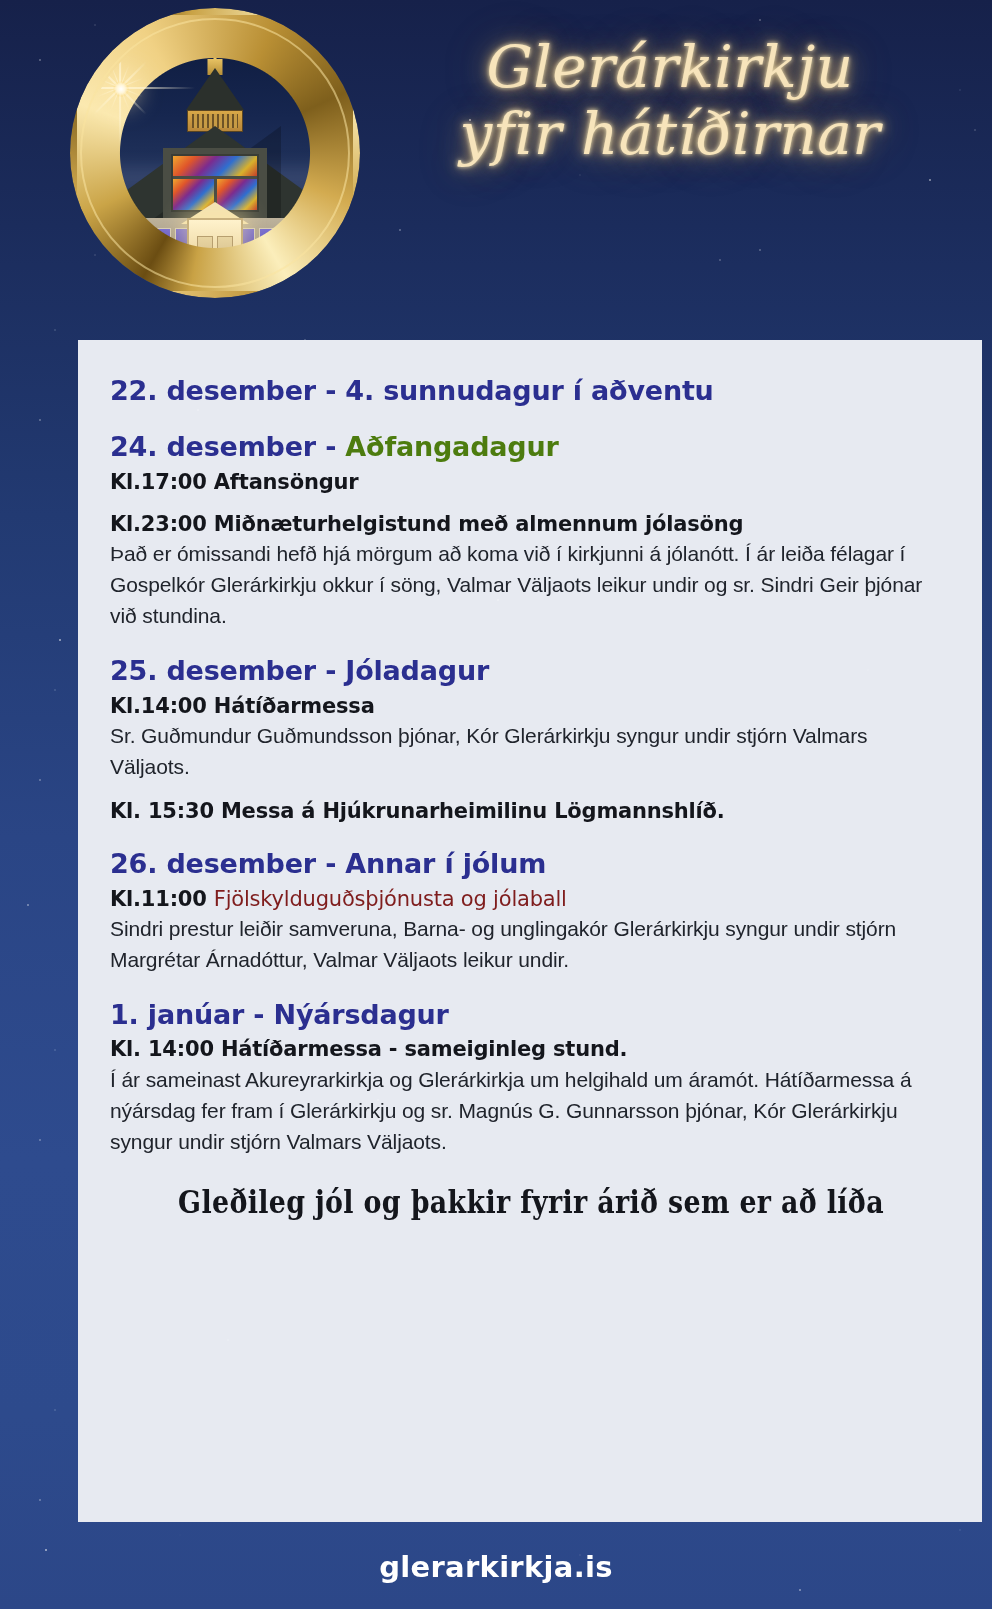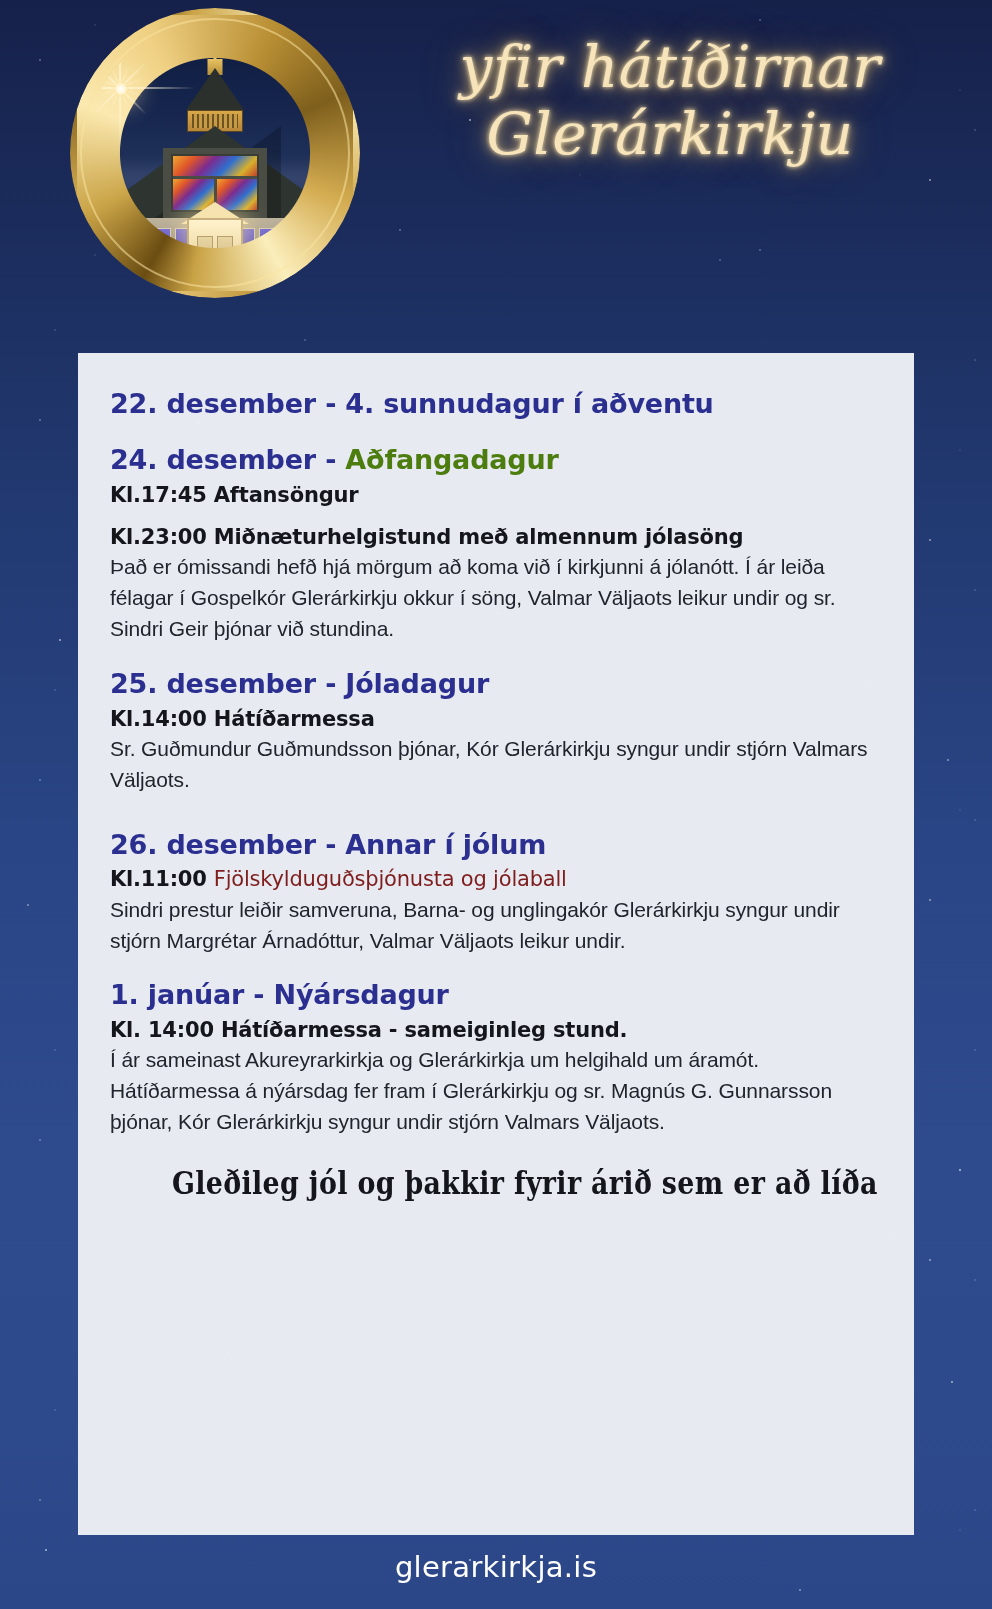--- a/index.html
+++ b/index.html
@@ -355,27 +355,26 @@
       0 0 26px rgba(240,185,85,.55),
       0 0 48px rgba(215,160,60,.35);
     white-space: nowrap;
   }
 
   
   #content-card {
     position: absolute;
     left: 78px;
     top: 340px;
-    width: 836px;
+    width: 904px;
     height: 1182px;
     background: #e7eaf1;
     z-index: 4;
     padding: 34px 30px 16px 32px;
     overflow: hidden;
-    margin-top: 13px;
   }
   #content-card::after {
     
     content: "";
     position: absolute; inset: 0;
     pointer-events: none;
     background-image:
       radial-gradient(1.5px 1.5px at 120px 70px, rgba(255,255,255,.95), transparent 60%),
       radial-gradient(1.2px 1.2px at 700px 40px, rgba(255,255,255,.9), transparent 60%),
       radial-gradient(1.6px 1.6px at 420px 260px, rgba(255,255,255,.9), transparent 60%),
@@ -450,21 +449,21 @@
     left: 0; right: 0;
     top: 1524px;
     height: 85px;
     z-index: 5;
     display: flex;
     align-items: center;
     justify-content: center;
   }
   #footer .url {
     font-family: "DejaVu Sans", sans-serif;
-    font-weight: 400;
+    font-weight: 700;
     font-size: 29px;
     color: #ffffff;
     letter-spacing: .3px;
   }
 </style>
 </head>
 <body>
 
 <div id="poster">
 
@@ -522,49 +521,50 @@
         <div class="ray r-d5"></div>
         <div class="ray r-d6"></div>
         <div class="core"></div>
       </div>
     </div>
     <div class="medallion-ring"></div>
     <div class="medallion-ring2"></div>
   </div>
 
   <div id="title-block">
+    <div class="line">Glerárkirkju</div>
     <div class="line">yfir hátíðirnar</div>
-    <div class="line">Glerárkirkju</div>
   </div>
 
   <div id="content-card">
 
     <div class="section">
       <div class="sec-heading">
         <span>22. desember - 4. sunnudagur í aðventu</span>
       </div>
     </div>
 
     <div class="section">
       <div class="sec-heading">
         <span>24. desember - </span><span class="accent-red">Aðfangadagur</span>
       </div>
-      <div class="sub">Kl.17:45  Aftansöngur</div>
+      <div class="sub">Kl.17:00  Aftansöngur</div>
       <div class="gap-sm"></div>
       <div class="sub">Kl.23:00 Miðnæturhelgistund með almennum jólasöng</div>
       <div class="body">Það er ómissandi hefð hjá mörgum að koma við í kirkjunni á jólanótt. Í ár leiða félagar í Gospelkór Glerárkirkju okkur í söng, Valmar Väljaots leikur undir og sr. Sindri Geir þjónar við stundina.</div>
     </div>
 
     <div class="section">
       <div class="sec-heading">
         <span>25. desember - Jóladagur</span>
       </div>
       <div class="sub">Kl.14:00 Hátíðarmessa</div>
       <div class="body">Sr. Guðmundur Guðmundsson þjónar, Kór Glerárkirkju syngur undir stjórn Valmars Väljaots.</div>
       <div class="gap-sm"></div>
+      <div class="sub">Kl. 15:30 Messa á Hjúkrunarheimilinu Lögmannshlíð.</div>
     </div>
 
     <div class="section">
       <div class="sec-heading">
         <span>26. desember - Annar í jólum</span>
       </div>
       <div class="sub"><span>Kl.11:00 </span><span class="reg">Fjölskylduguðsþjónusta og jólaball</span></div>
       <div class="body">Sindri prestur leiðir samveruna, Barna- og unglingakór Glerárkirkju syngur undir stjórn Margrétar Árnadóttur, Valmar Väljaots leikur undir.</div>
     </div>
 

